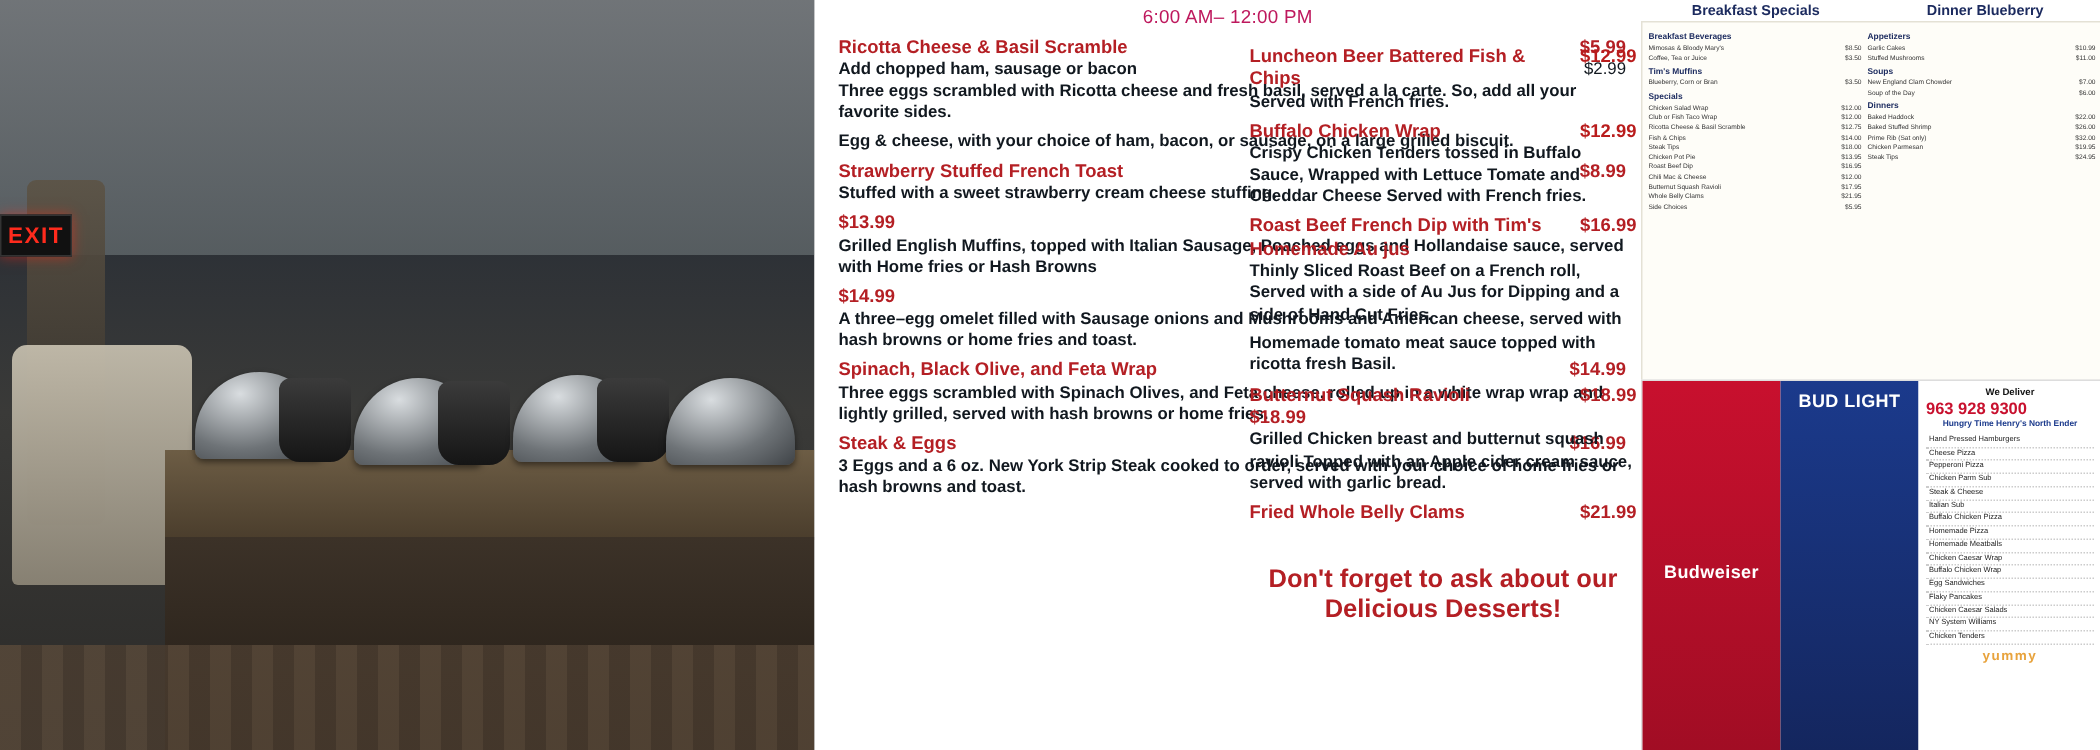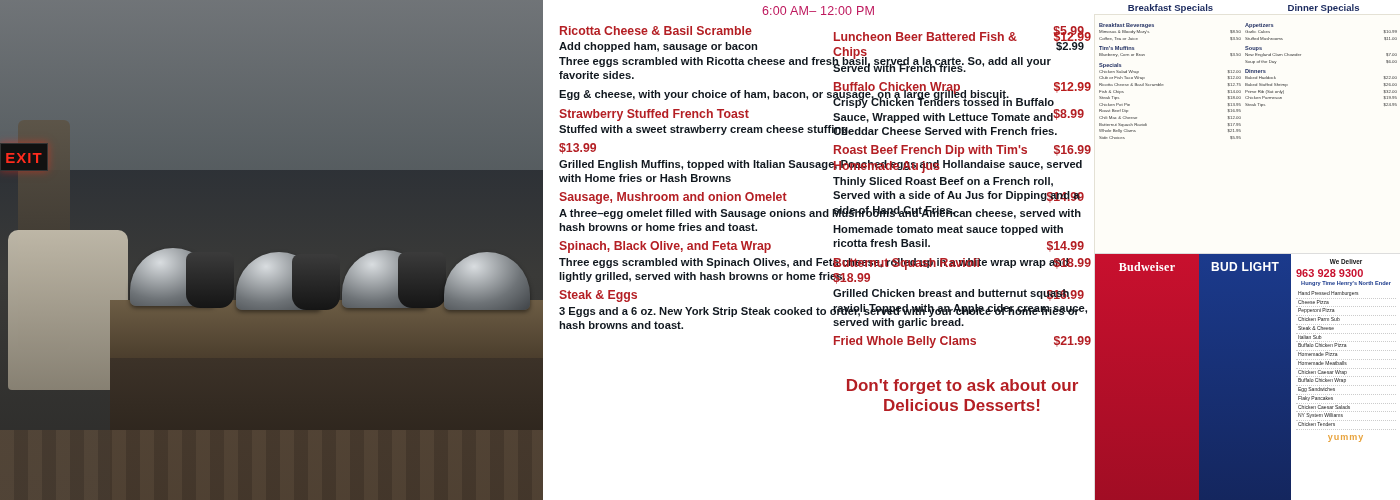--- a/index.html
+++ b/index.html
@@ -90,21 +90,21 @@
   .item-head .nm{padding-right:8px;}
   .item-head .pr{white-space:nowrap;}
   .item-desc{
     color:#11181f;font-size:11.2px;line-height:1.28;font-weight:bold;
     margin:0 0 5px 0;
   }
   .sub-line{
     display:flex;justify-content:space-between;align-items:baseline;
     color:#11181f;font-size:11.2px;font-weight:bold;line-height:1.28;
   }
-  .sub-line .pr{color:#11181f;font-weight:bold;text-align:right;}
+  .sub-line .pr{color:#11181f;font-weight:normal;text-align:right;}
 
   
   .right{
     position:absolute;left:1094px;top:0;width:306px;height:500px;background:#fff;
   }
   .specials-head{
     display:flex;width:306px;height:14px;
   }
   .specials-head div{
     flex:1;text-align:center;font-size:9.6px;font-weight:bold;color:#1b2a5e;
@@ -120,22 +120,22 @@
   }
   .paper .colA{left:4px;width:142px;}
   .paper .colB{left:150px;width:152px;}
   .p-sec{color:#1b2a5e;font-weight:bold;font-size:5.6px;margin:3px 0 1px;}
   .p-row{display:flex;justify-content:space-between;font-size:4.4px;line-height:1.5;}
 
   .bud{
     position:absolute;left:0;top:253px;width:306px;height:247px;
     background:#fff;border:1px solid #ddd;display:flex;
   }
-  .bud-left{width:104px;background:linear-gradient(180deg,#c8102e 0%,#a10d24 100%);
-    color:#fff;display:flex;align-items:flex-start;justify-content:center;padding-top:6px;font-family:Liberation Serif, serif;}
+  .bud-left{width:92px;background:linear-gradient(180deg,#c8102e 0%,#a10d24 100%);
+    color:#fff;display:flex;align-items:center;justify-content:center;padding-top:6px;}
   .bud-left span{font-size:12px;font-weight:bold;letter-spacing:.3px;}
   .bud-mid{width:92px;background:linear-gradient(180deg,#1b3a8c 0%,#14265e 100%);
     color:#fff;display:flex;align-items:flex-start;justify-content:center;padding-top:6px;}
   .bud-mid span{font-size:12px;font-weight:bold;letter-spacing:.3px;}
   .bud-right{flex:1;background:#fff;padding:4px 5px;}
   .bud-title{font-size:6.4px;font-weight:bold;color:#111;text-align:center;line-height:1.25;}
   .bud-phone{font-size:11px;font-weight:bold;color:#c8102e;text-align:left;line-height:1.1;margin:1px 0;}
   .bud-sub{font-size:5.6px;font-weight:bold;color:#1b3a8c;text-align:center;line-height:1.2;}
   .bud-list{margin-top:3px;font-size:5px;line-height:1.55;color:#222;}
   .bud-list div{border-bottom:1px dotted #ccc;padding-left:2px;}
@@ -207,21 +207,20 @@
 
       <div class="item">
         <div class="item-head">
           <span class="pr">$13.99</span>
         </div>
         <div class="item-desc">Grilled English Muffins, topped with Italian Sausage, Poached eggs and Hollandaise sauce, served with Home fries or Hash Browns</div>
       </div>
 
       <div class="item">
         <div class="item-head">
-          <span class="nm">Sausage, Mushroom and onion Omelet</span>
           <span class="pr">$14.99</span>
         </div>
         <div class="item-desc">A three–egg omelet filled with Sausage onions and Mushrooms and American cheese, served with hash browns or home fries and toast.</div>
       </div>
 
       <div class="item">
         <div class="item-head">
           <span class="nm">Spinach, Black Olive, and Feta Wrap</span>
           <span class="pr">$14.99</span>
         </div>
@@ -287,21 +286,21 @@
         <span class="pr">$21.99</span>
       </div>
     </div>
 
     <div class="forget">Don't forget to ask about our Delicious Desserts!</div>
   </div>
 
   <div class="right">
     <div class="specials-head">
       <div>Breakfast Specials</div>
-      <div>Dinner Specials</div>
+      <div>Dinner Blueberry</div>
     </div>
 
     <div class="paper">
       <div class="col colA">
         <div class="p-sec">Breakfast Beverages</div>
         <div class="p-row">
           <span>Mimosas &amp; Bloody Mary's</span>
           <span>$8.50</span>
         </div>
         <div class="p-row">

